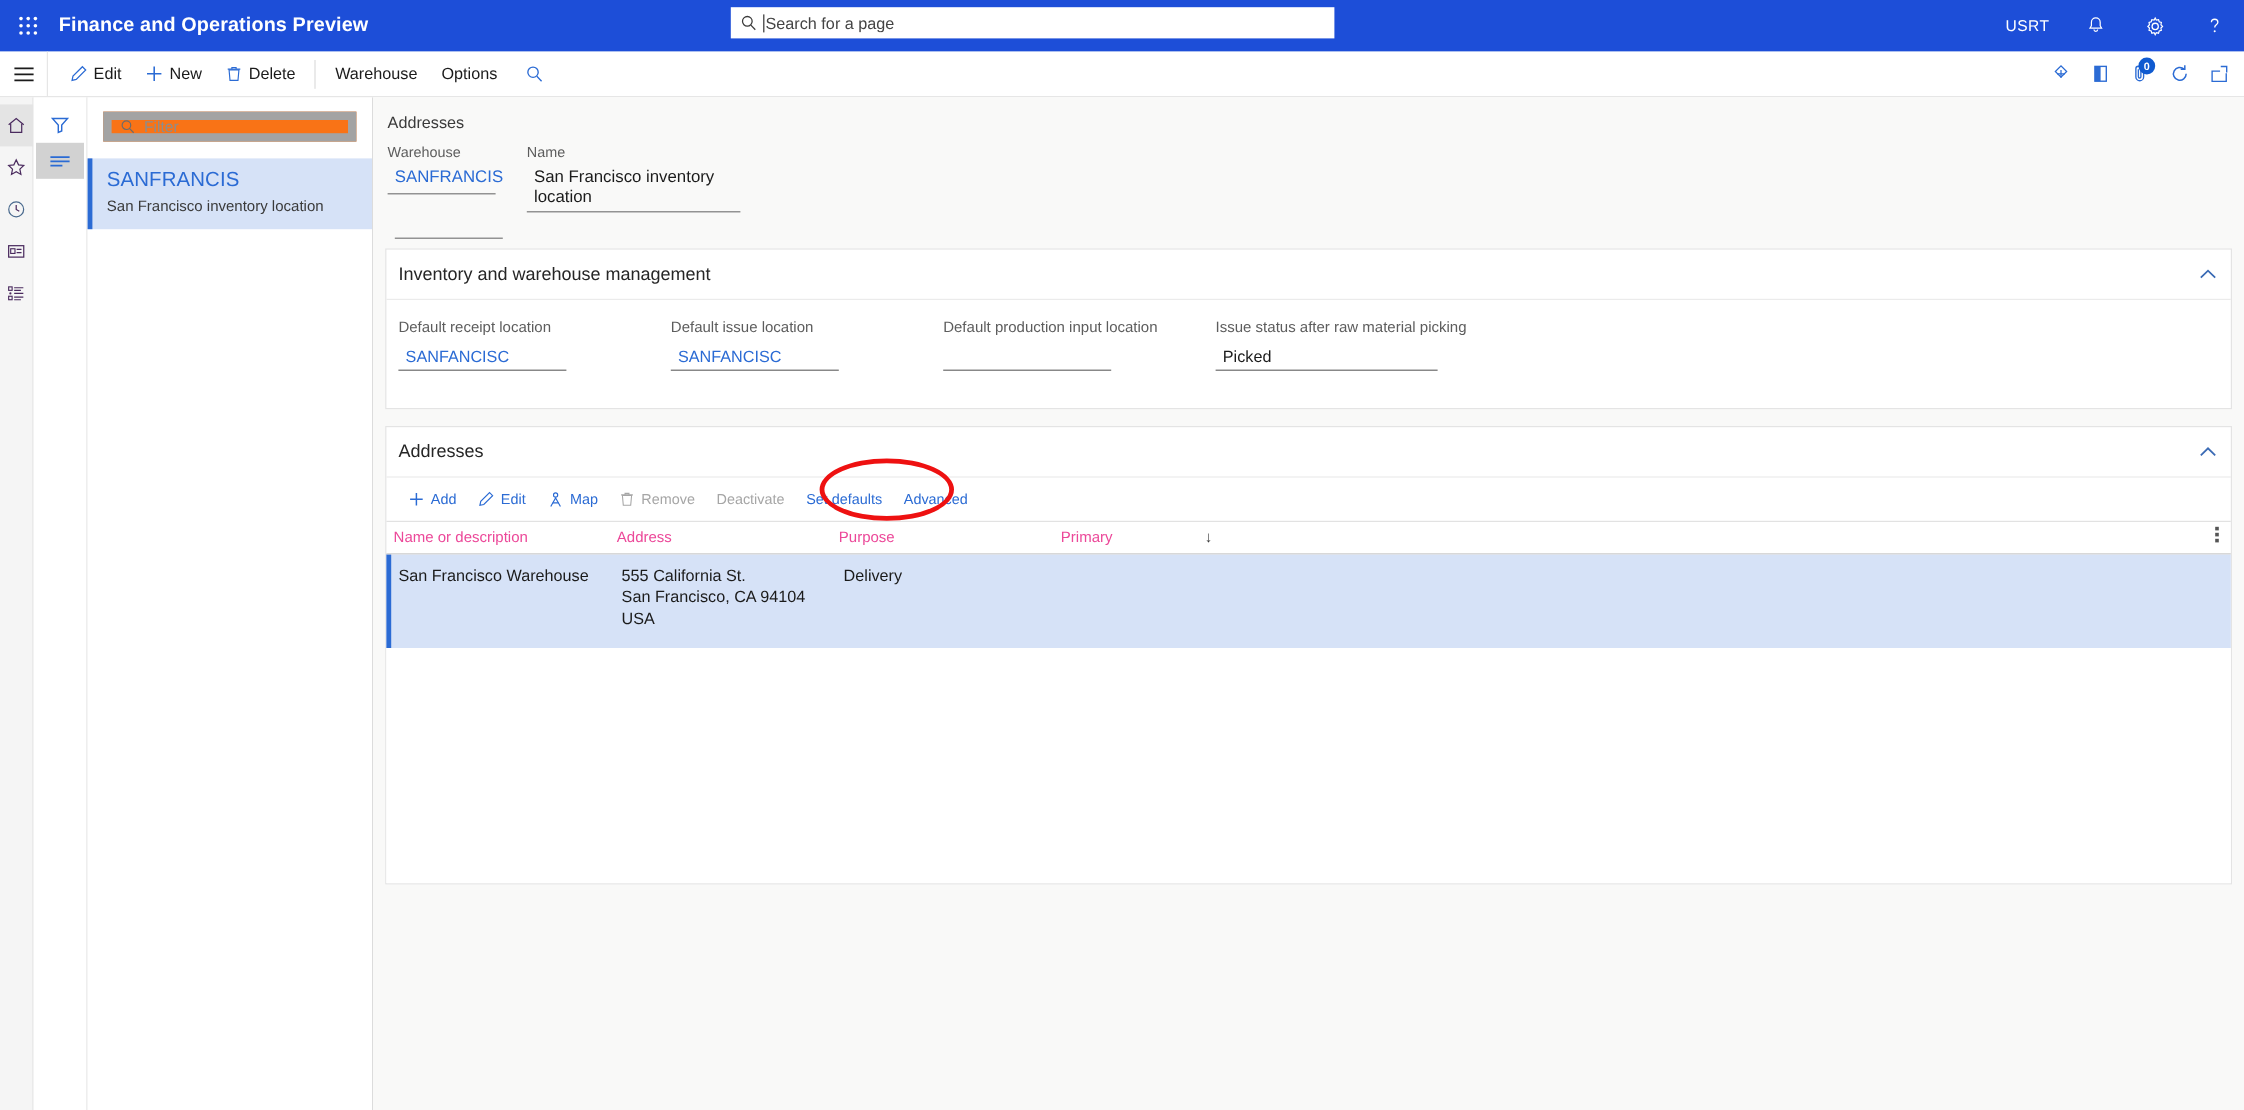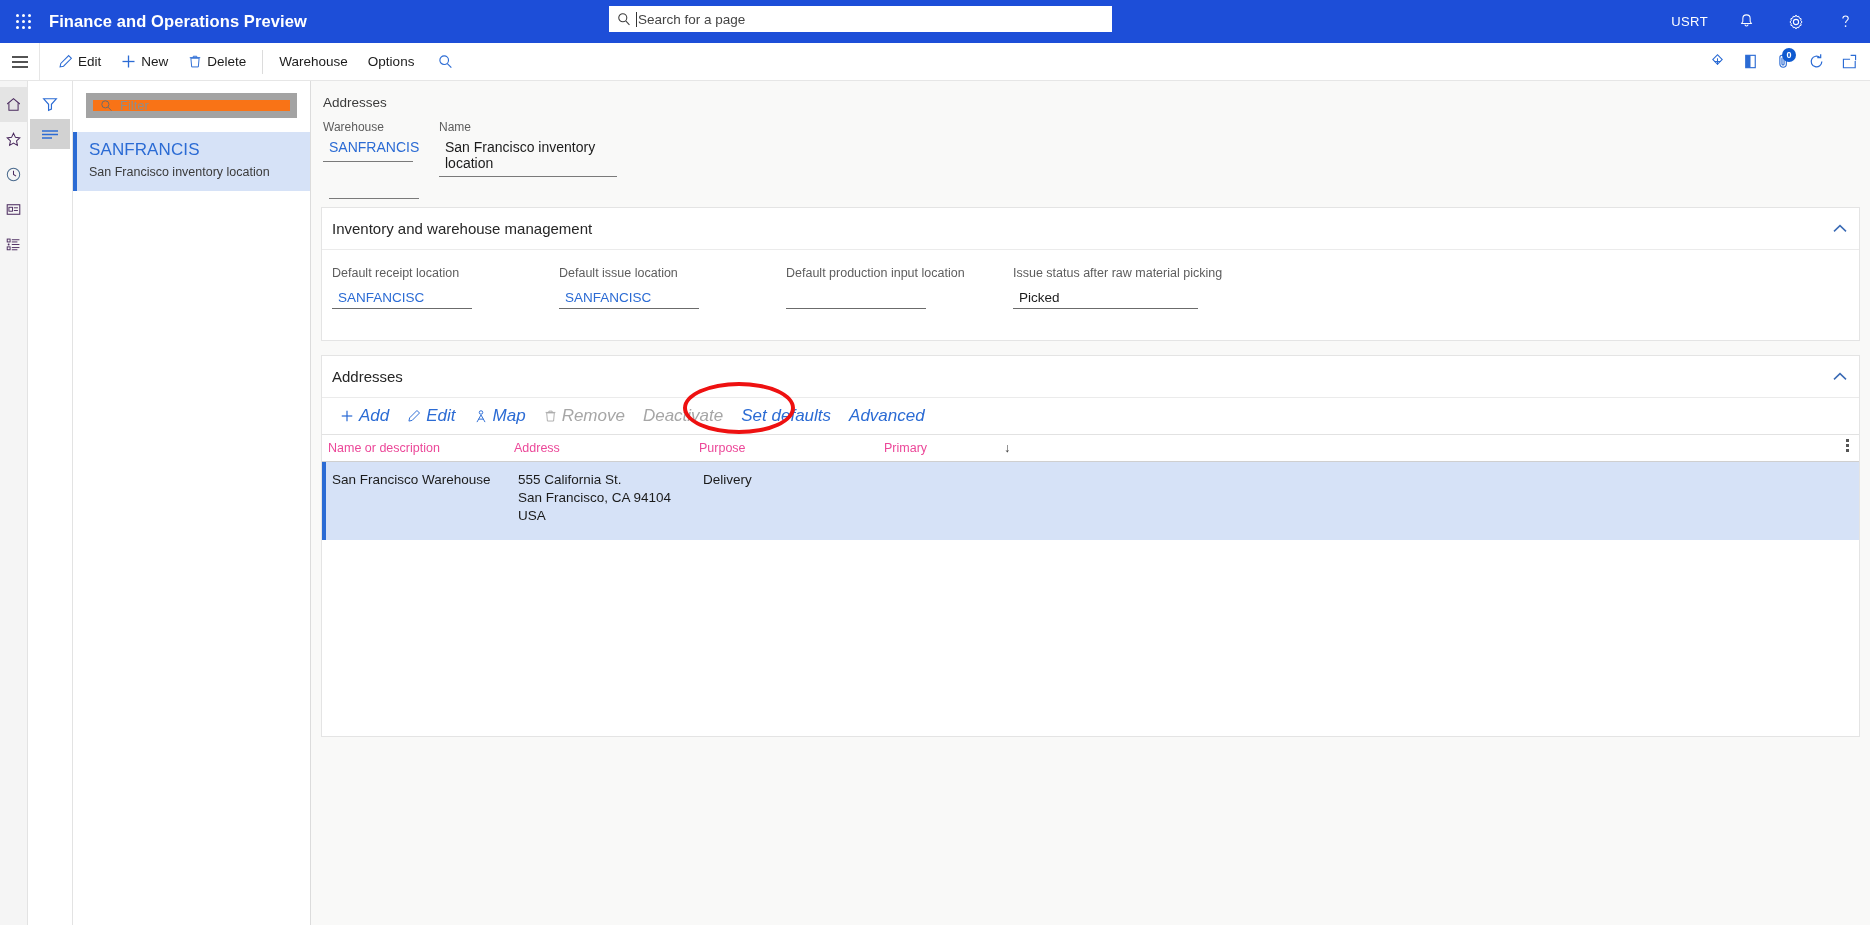--- a/index.html
+++ b/index.html
@@ -298,26 +298,25 @@
     display: flex;
     align-items: center;
     height: 36px;
     padding-left: 10px;
     gap: 2px;
     position: relative;
   }
   .atb {
     display: flex; align-items: center;
     gap: 5px;
-    font-size: 17px;
+    font-size: 12px;
     color: #2b6bd4;
     padding: 4px 8px;
     cursor: pointer;
     white-space: nowrap;
-    font-style: italic;
   }
   .atb.disabled { color: #a6a6a6; cursor: default; }
 
   .annot-ellipse {
     position: absolute;
     border: 4px solid #ee1111;
     border-radius: 50%;
     pointer-events: none;
     left: 361px;
     top: -16px;

